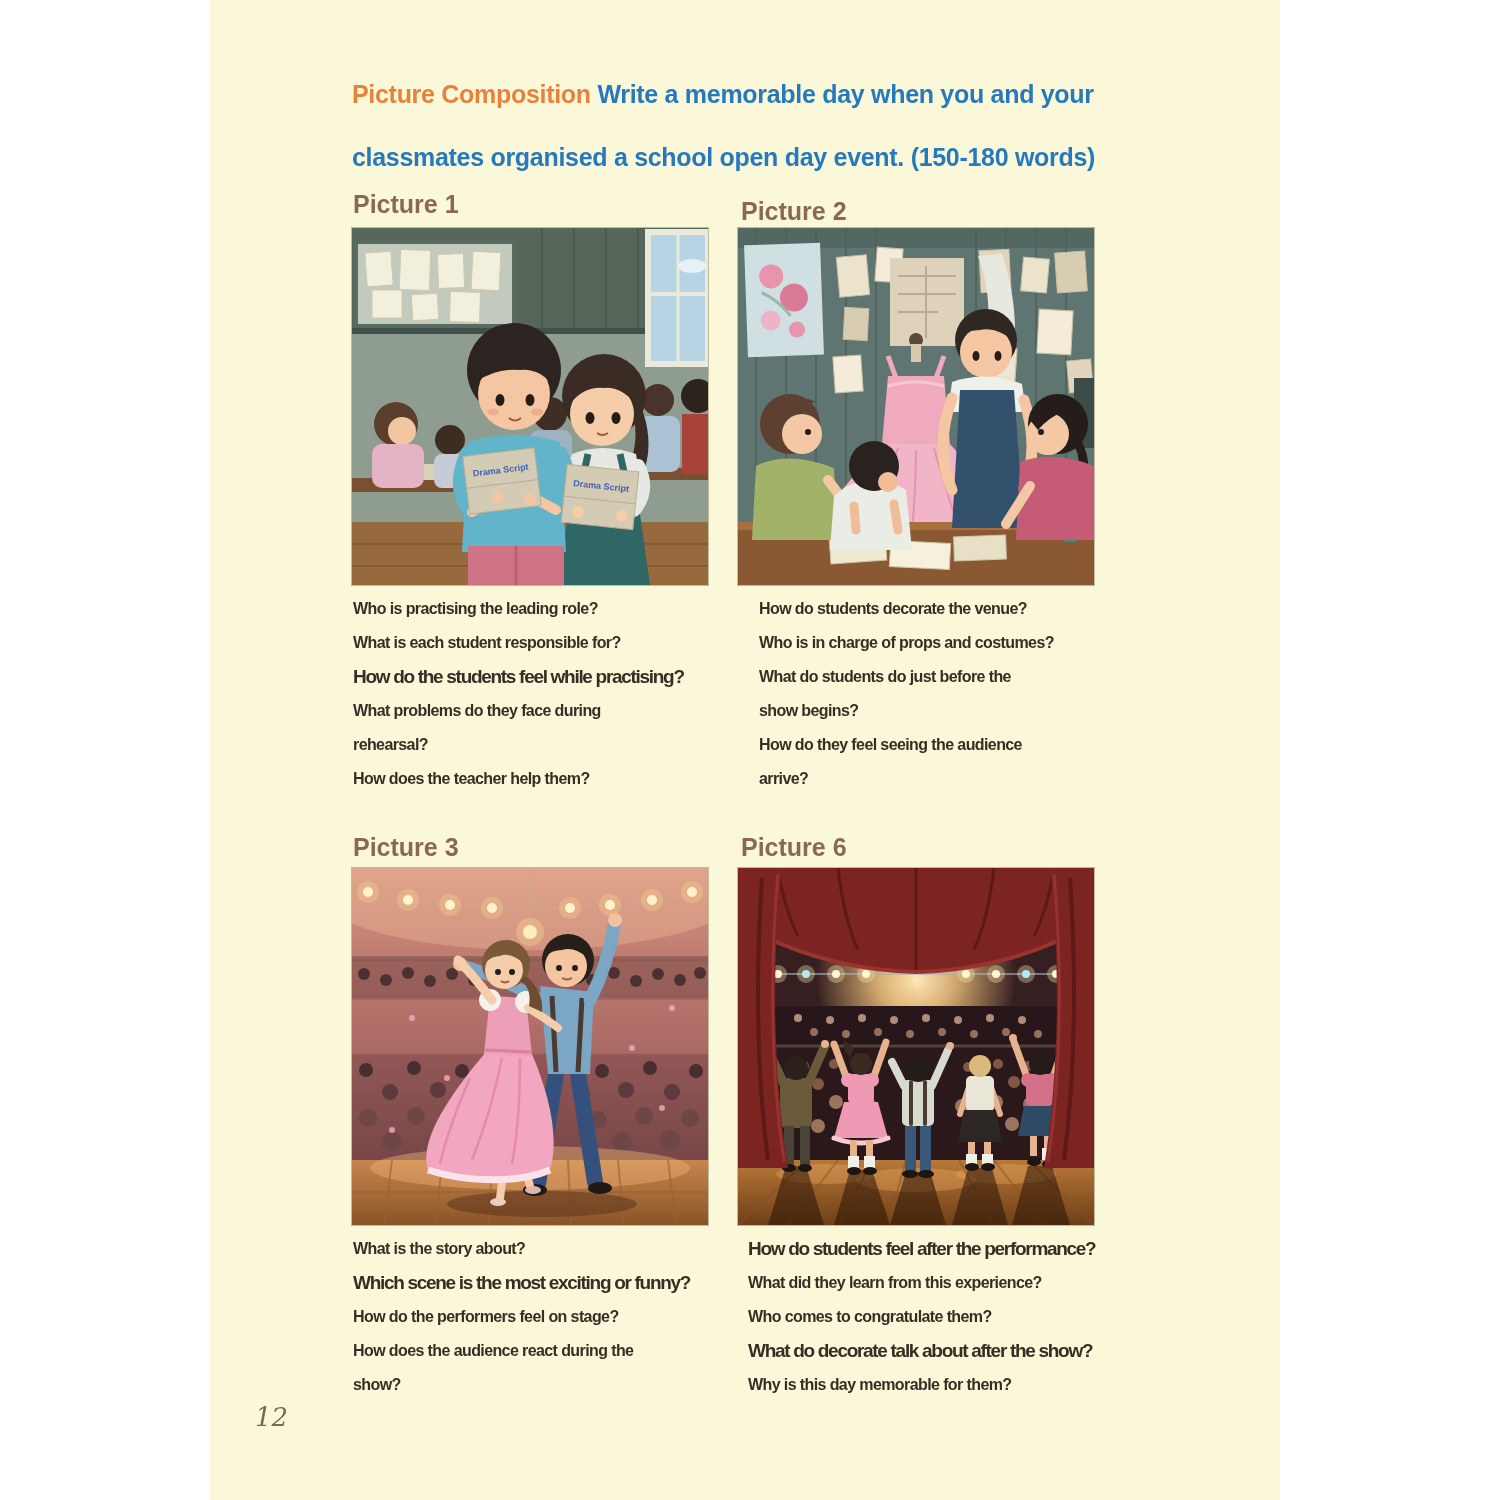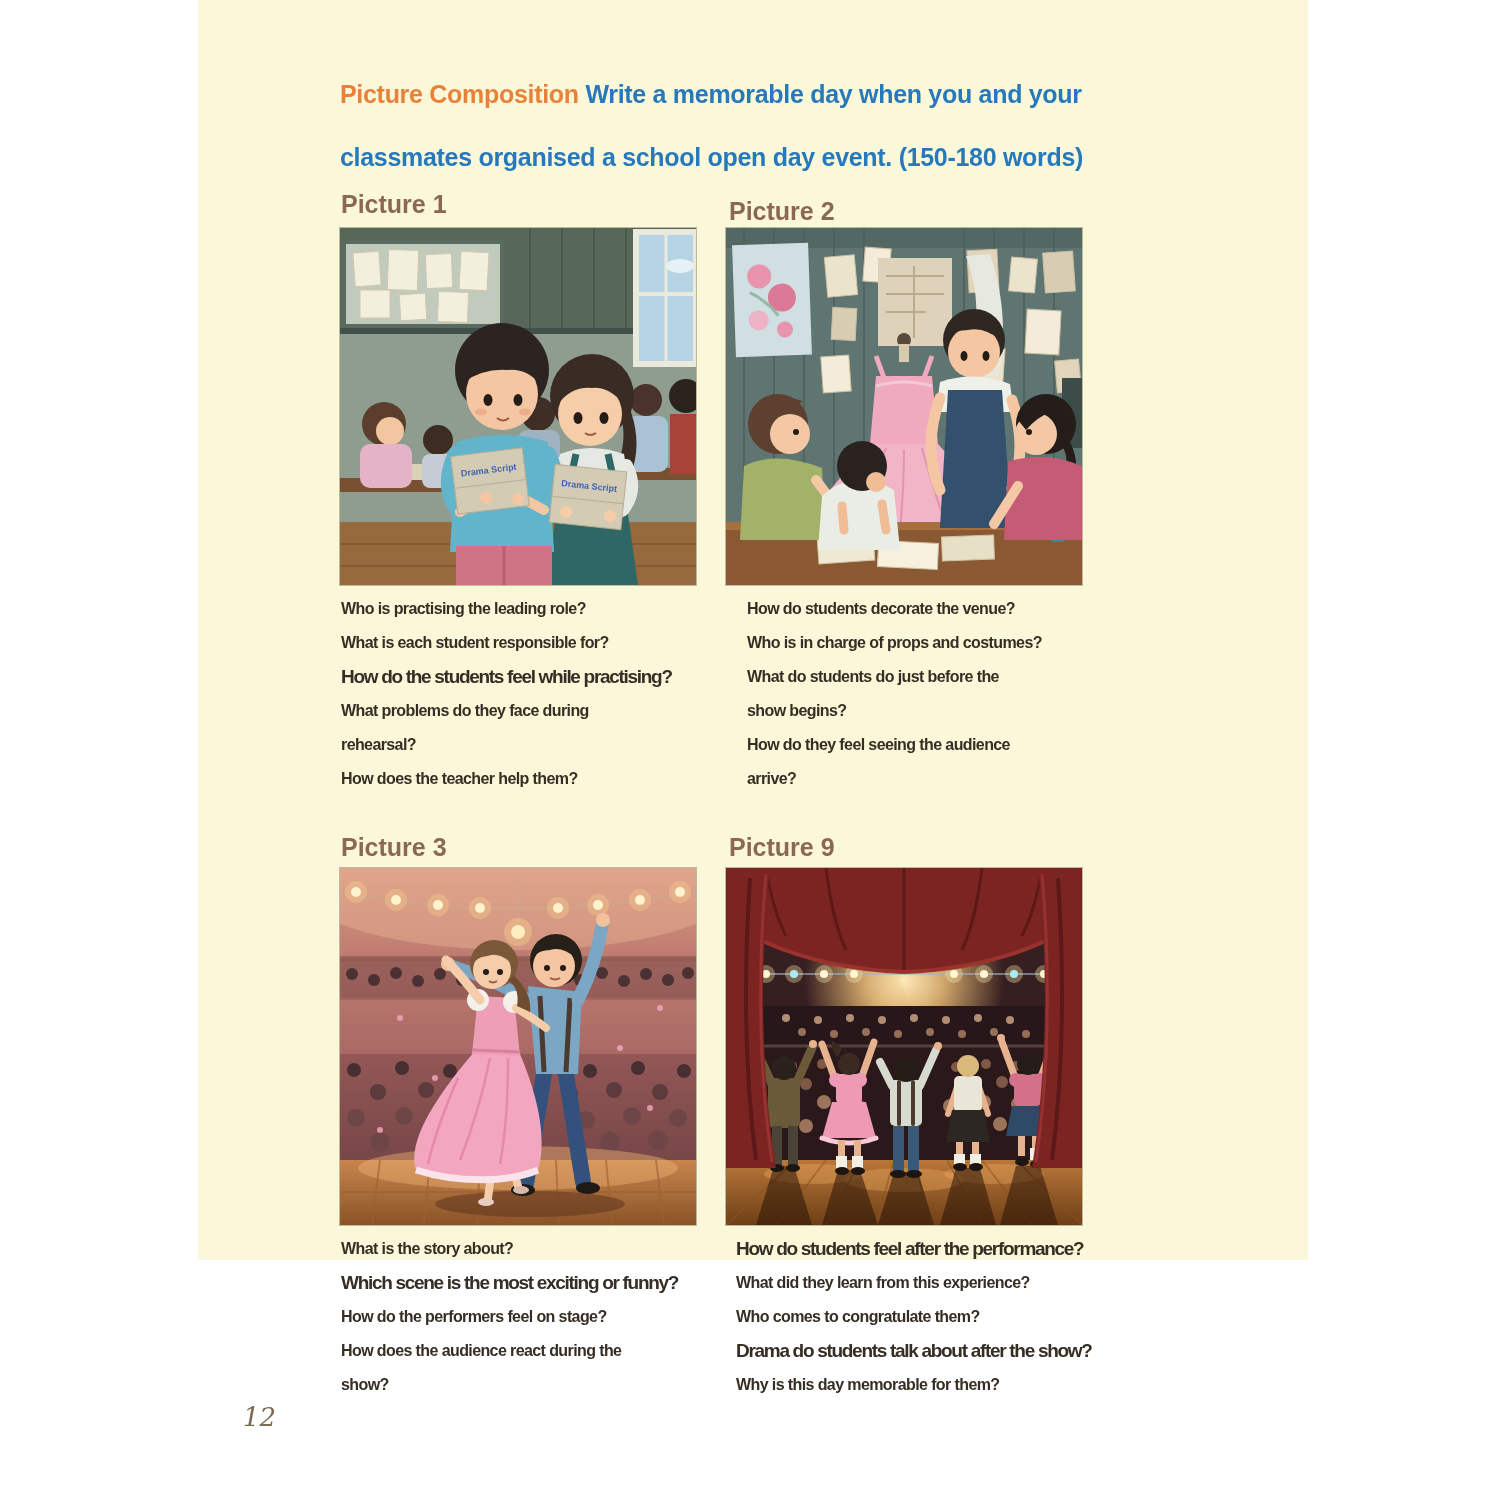--- a/index.html
+++ b/index.html
@@ -1,18 +1,18 @@
 <!DOCTYPE html>
 <html style="--margin-bg: #ffffff; --page-bg: #fbf8da; --label-orange: #e8823a; --instruction-blue: #2679bd; --heading-brown: #8a6851; --question-text: #362e24; --page-number-brown: #7b6a52;"><head>
 <meta charset="utf-8">
 <style>
   html,body{margin:0;padding:0;}
   body{width:1500px;height:1500px;position:relative;background:var(--margin-bg,#fff);overflow:hidden;
        font-family:"Liberation Sans",sans-serif;}
-  .page{position:absolute;left:198px;top:0;width:1070px;height:1260px;background:var(--page-bg,#fbf8da);padding-left:40px;}
+  .page{position:absolute;left:210px;top:0;width:1070px;height:1500px;background:var(--page-bg,#fbf8da);}
   .title-line{position:absolute;white-space:nowrap;font-weight:bold;font-size:25px;letter-spacing:-0.3px;}
   .t-orange{color:var(--label-orange,#e8823a);}
   .t-blue{color:var(--instruction-blue,#2679bd);}
   .pic-heading{position:absolute;white-space:nowrap;font-weight:bold;font-size:25px;
                color:var(--heading-brown,#8a6851);}
   .figure{position:absolute;width:356px;height:357px;overflow:hidden;background:#777;
           outline:1px solid rgba(80,70,50,.35);}
   .figure svg{display:block;width:100%;height:100%;}
   .qcol{position:absolute;width:400px;color:var(--question-text,#362e24);}
   .qline{white-space:nowrap;line-height:34px;font-size:16px;font-weight:bold;letter-spacing:-0.6px;}
@@ -246,21 +246,21 @@
   <div class="qcol" style="left:538px;top:592px;margin-left:11px;">
       <div class="qline">How do students decorate the venue?</div>
       <div class="qline">Who is in charge of props and costumes?</div>
       <div class="qline">What do students do just before the</div>
       <div class="qline">show begins?</div>
       <div class="qline">How do they feel seeing the audience</div>
       <div class="qline">arrive?</div>
     </div>
 
   <div class="pic-heading" style="left:143px;top:833px;">Picture 3</div>
-  <div class="pic-heading" style="left:531px;top:833px;">Picture 9</div>
+  <div class="pic-heading" style="left:531px;top:833px;">Picture 6</div>
 
   <div class="figure" style="left:142px;top:868px;" role="img" aria-label="A girl in a pink dress dancing with a boy on a warmly lit stage in front of an audience">
     <svg viewBox="0 0 356 357">
       <defs>
         <linearGradient id="g3bg" x1="0" y1="0" x2="0" y2="1">
           <stop offset="0" stop-color="#d89a82"></stop>
             <stop offset=".45" stop-color="#a96463"></stop>
             <stop offset="1" stop-color="#5e373c"></stop>
         </linearGradient>
         <linearGradient id="g3fl" x1="0" y1="0" x2="0" y2="1">
@@ -605,18 +605,18 @@
       <div class="qline">What is the story about?</div>
       <div class="qline tight">Which scene is the most exciting or funny?</div>
       <div class="qline">How do the performers feel on stage?</div>
       <div class="qline">How does the audience react during the</div>
       <div class="qline">show?</div>
     </div>
   <div class="qcol" style="left:538px;top:1232px;">
       <div class="qline tight">How do students feel after the performance?</div>
       <div class="qline">What did they learn from this experience?</div>
       <div class="qline">Who comes to congratulate them?</div>
-      <div class="qline tight">Drama do students talk about after the show?</div>
+      <div class="qline tight">What do decorate talk about after the show?</div>
       <div class="qline">Why is this day memorable for them?</div>
     </div>
 
   <div class="page-num">12</div>
 </div>
 
 </body></html>

